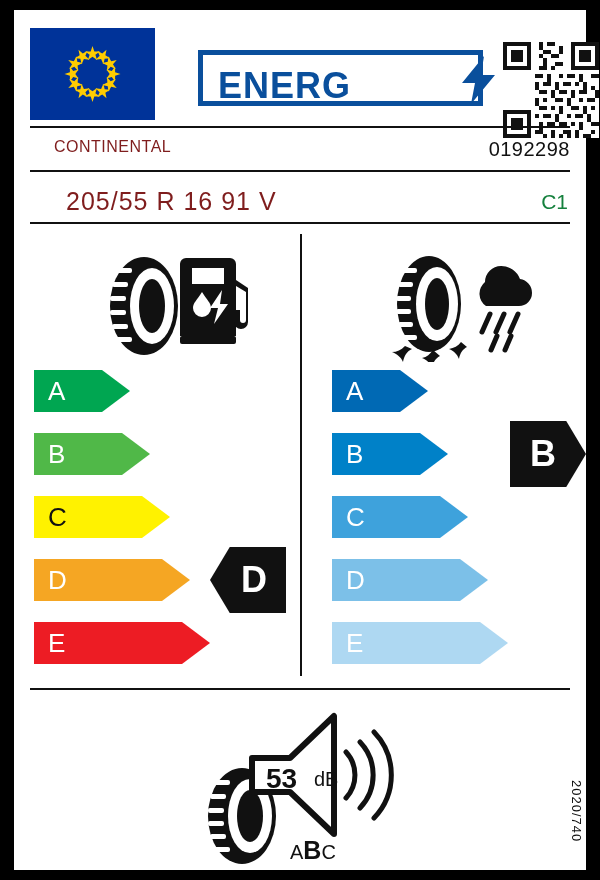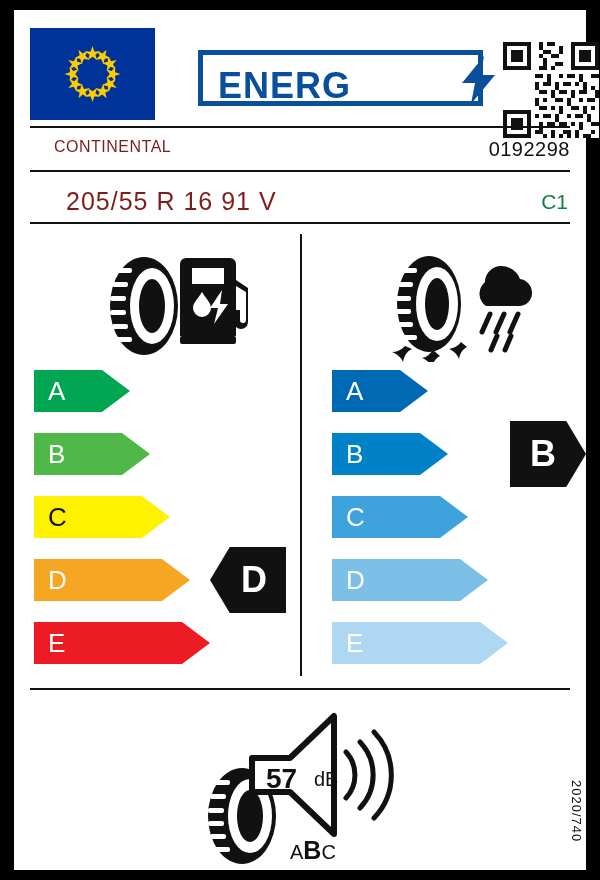--- a/index.html
+++ b/index.html
@@ -503,21 +503,21 @@
         <path d="M58 48 h38 L140 6 v118 L96 82 h-38 z" fill="#fff" stroke="#111" stroke-width="6" stroke-linejoin="round"></path>
 
         <g stroke="#111" stroke-width="5" fill="none" stroke-linecap="round">
           <path d="M152 42 a34 34 0 0 1 0 46"></path>
           <path d="M166 32 a48 48 0 0 1 0 66"></path>
           <path d="M180 22 a62 62 0 0 1 0 86"></path>
         </g>
       </svg>
     </div>
 
-    <div style="position:absolute; left:252px; top:63px; font-size:28px; font-weight:bold; color:#111;">57</div>
+    <div style="position:absolute; left:252px; top:63px; font-size:28px; font-weight:bold; color:#111;">53</div>
     <div style="position:absolute; left:300px; top:68px; font-size:20px; color:#111;">dB</div>
 
     <div style="position:absolute; left:276px; top:136px; font-size:20px; color:#111;">
       <span>A</span><b style="font-size:25px;">B</b><span>C</span>
     </div>
   </div>
 
   <div class="yearcode">2020/740</div>
 
 </div>

